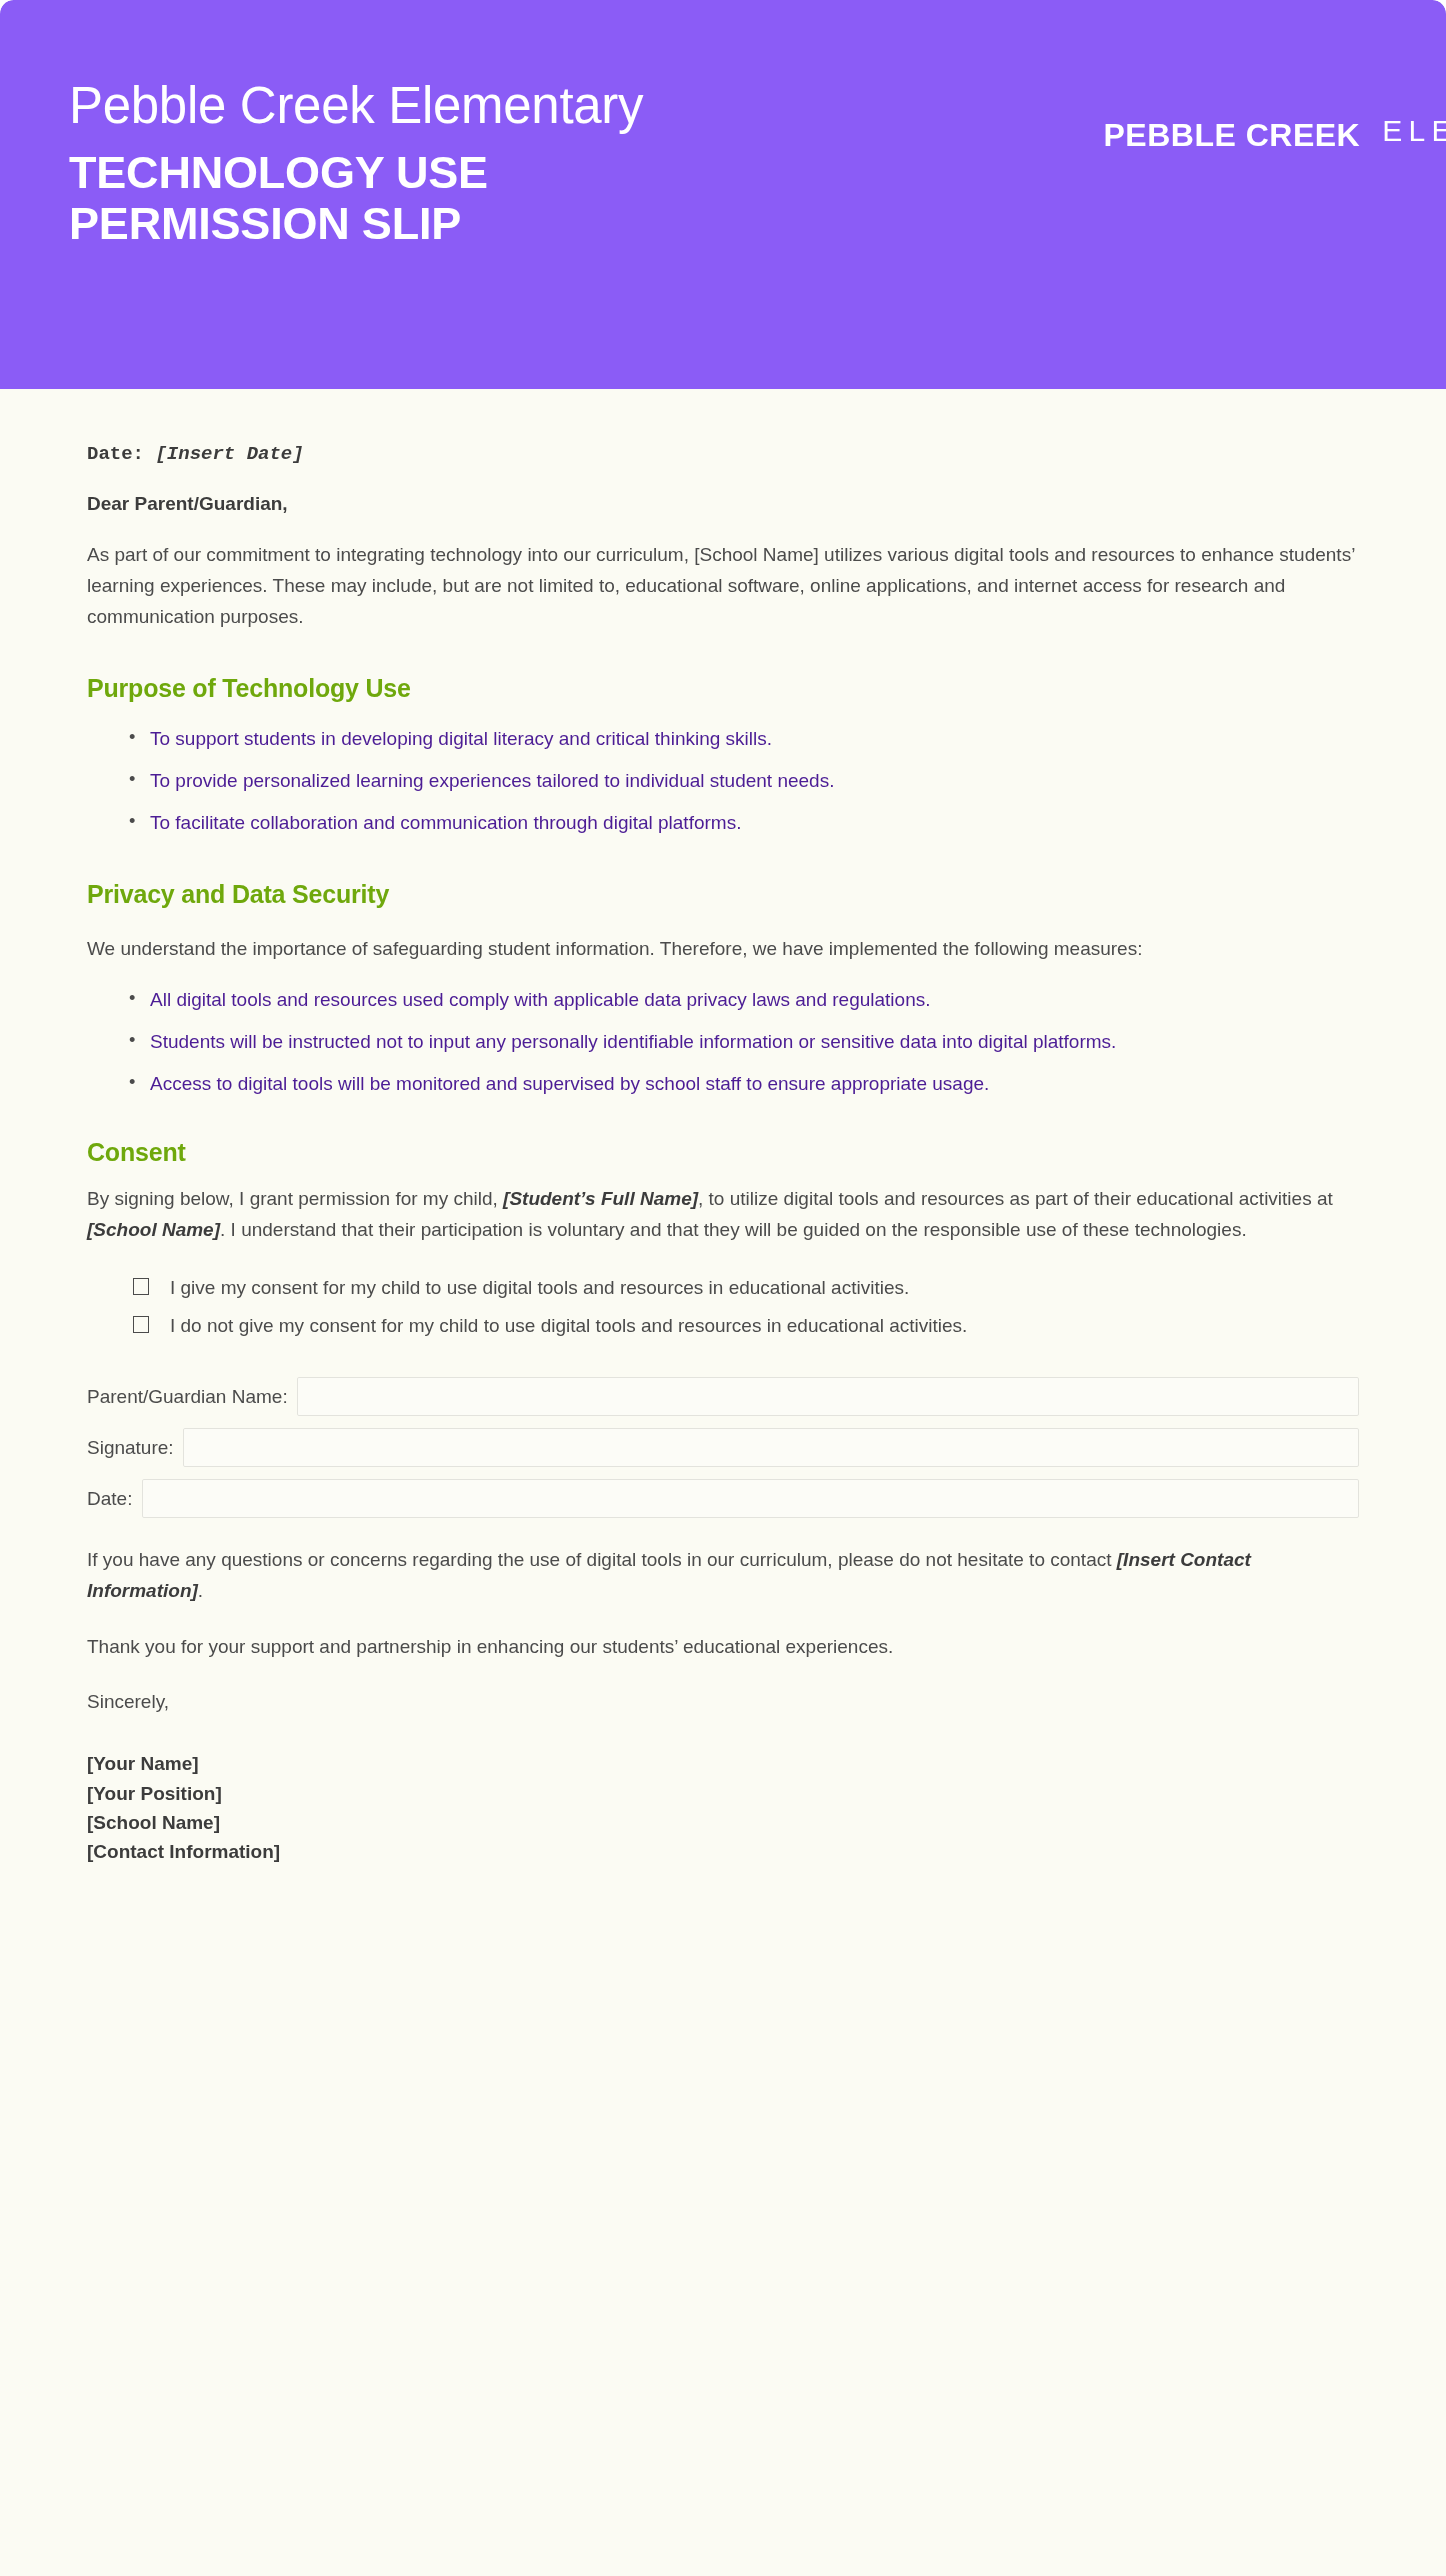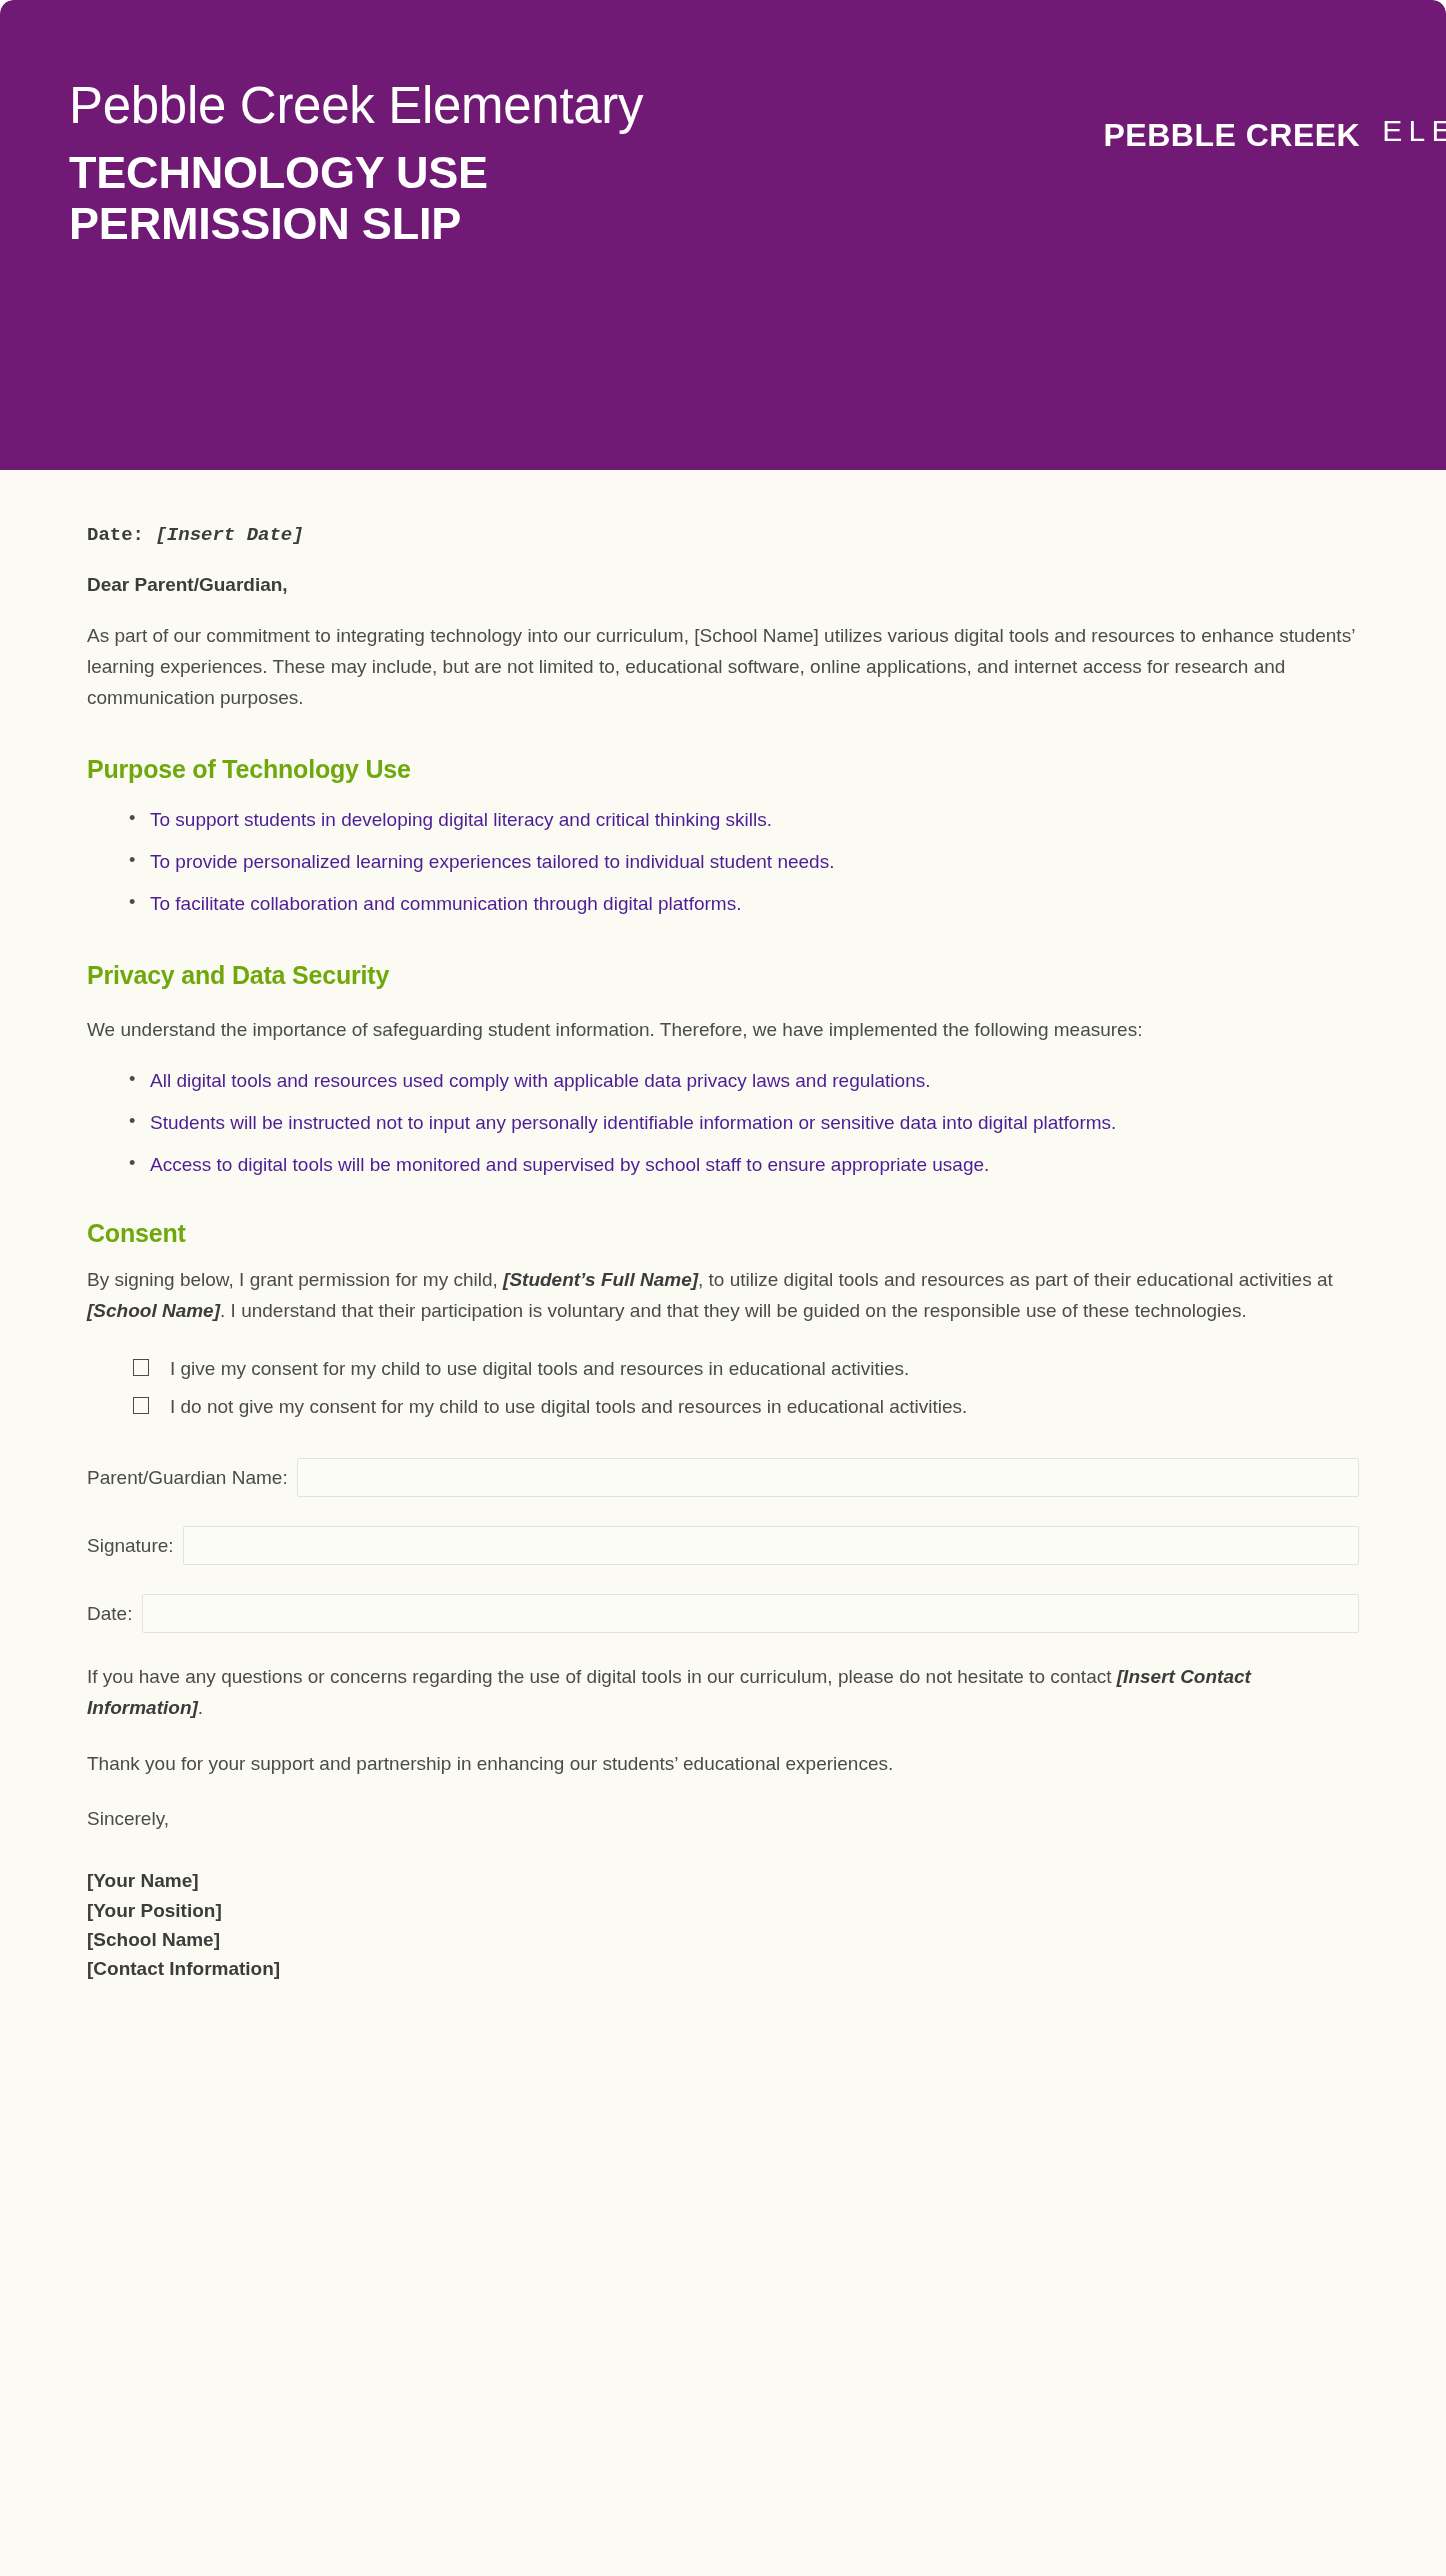--- a/index.html
+++ b/index.html
@@ -16,23 +16,23 @@
     width: 1446px;
     min-height: 2576px;
     background: #fbfbf3;
     border-radius: 13.5px 13.5px 0 0;
     overflow: hidden;
     position: relative;
   }
 
   
   .header {
-    background: #701a75;
+    background: #8b5cf6;
     border-radius: 13.5px 13.5px 0 0;
-    height: 470px;
+    height: 389px;
     padding: 0 69px;
     display: flex;
     align-items: flex-start;
     justify-content: space-between;
     position: relative;
   }
   .header-left {
     padding-top: 79px;
   }
   .school-name {
@@ -166,21 +166,21 @@
     background: transparent;
   }
 
   
   .fields {
     margin-top: 37px;
   }
   .field-row {
     display: flex;
     align-items: center;
-    margin-bottom: 29px;
+    margin-bottom: 12px;
     justify-content: center;
   }
   .field-label {
     font-size: 19px;
     color: #4b4b4b;
     white-space: nowrap;
     padding-right: 9.6px;
   }
   .field-input {
     flex: 1;

